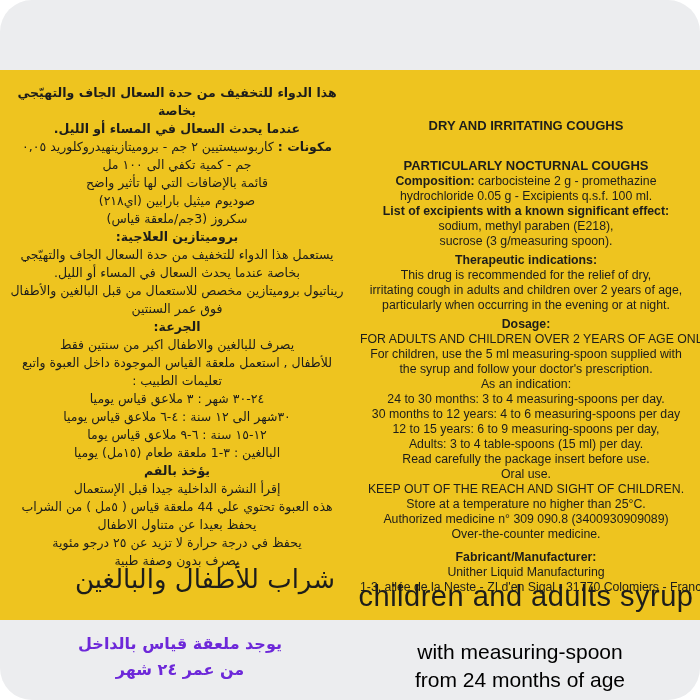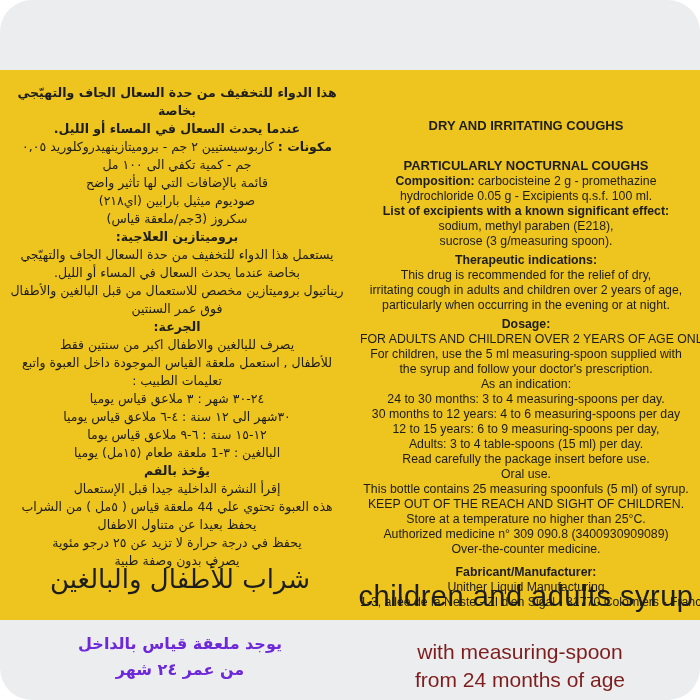--- a/index.html
+++ b/index.html
@@ -28,42 +28,42 @@
     font-size:12.3px;line-height:15px;
   }
   .col-en .b{font-weight:bold;}
   .h-en{font-weight:bold;font-size:13px;line-height:16px;margin-top:24px;}
   .nowrap{white-space:nowrap;}
   .gap4{height:4px;}
   .gap8{height:8px;}
   
   .ar-product{
     position:absolute;left:25px;top:492px;width:310px;
-    direction:rtl;text-align:center;
+    direction:rtl;text-align:right;
     font-family:"DejaVu Sans",sans-serif;
     font-size:26px;line-height:34px;
   }
   .en-product{
     position:absolute;left:356px;top:508px;width:340px;
     text-align:center;white-space:nowrap;
     font-size:29px;line-height:36px;letter-spacing:0.5px;
   }
   
   .footer-ar{
     position:absolute;left:30px;top:631px;width:300px;
     direction:rtl;text-align:center;
     font-family:"DejaVu Sans",sans-serif;
     font-weight:bold;font-size:16px;line-height:26px;
     color:#6d28d9;
   }
   .footer-en{
     position:absolute;left:370px;top:638px;width:300px;
     text-align:center;
     font-size:21px;line-height:28px;
-    color:#7f1d1d;
+    color:#000000;
   }
 </style>
 </head>
 <body>
 
 <div class="stage">
 
   <div class="panel">
 
     <div class="col-ar">
@@ -120,21 +120,20 @@
       <div class="nowrap">FOR ADULTS AND CHILDREN OVER 2 YEARS OF AGE ONLY.</div>
       <div>For children, use the 5 ml measuring-spoon supplied with</div>
       <div>the syrup and follow your doctor's prescription.</div>
       <div>As an indication:</div>
       <div>24 to 30 months: 3 to 4 measuring-spoons per day.</div>
       <div>30 months to 12 years: 4 to 6 measuring-spoons per day</div>
       <div>12 to 15 years: 6 to 9 measuring-spoons per day,</div>
       <div>Adults: 3 to 4 table-spoons (15 ml) per day.</div>
       <div>Read carefully the package insert before use.</div>
       <div>Oral use.</div>
-      <div class="nowrap">This bottle contains 25 measuring spoonfuls (5 ml) of syrup.</div>
       <div>KEEP OUT OF THE REACH AND SIGHT OF CHILDREN.</div>
       <div>Store at a temperature no higher than 25°C.</div>
       <div>Authorized medicine n° 309 090.8 (3400930909089)</div>
       <div>Over-the-counter medicine.</div>
 
       <div class="gap8"></div>
       <div class="b">Fabricant/Manufacturer:</div>
       <div>Unither Liquid Manufacturing</div>
       <div class="nowrap">1-3, allée de la Neste - ZI d'en Sigal - 31770 Colomiers - France</div>
     </div>

